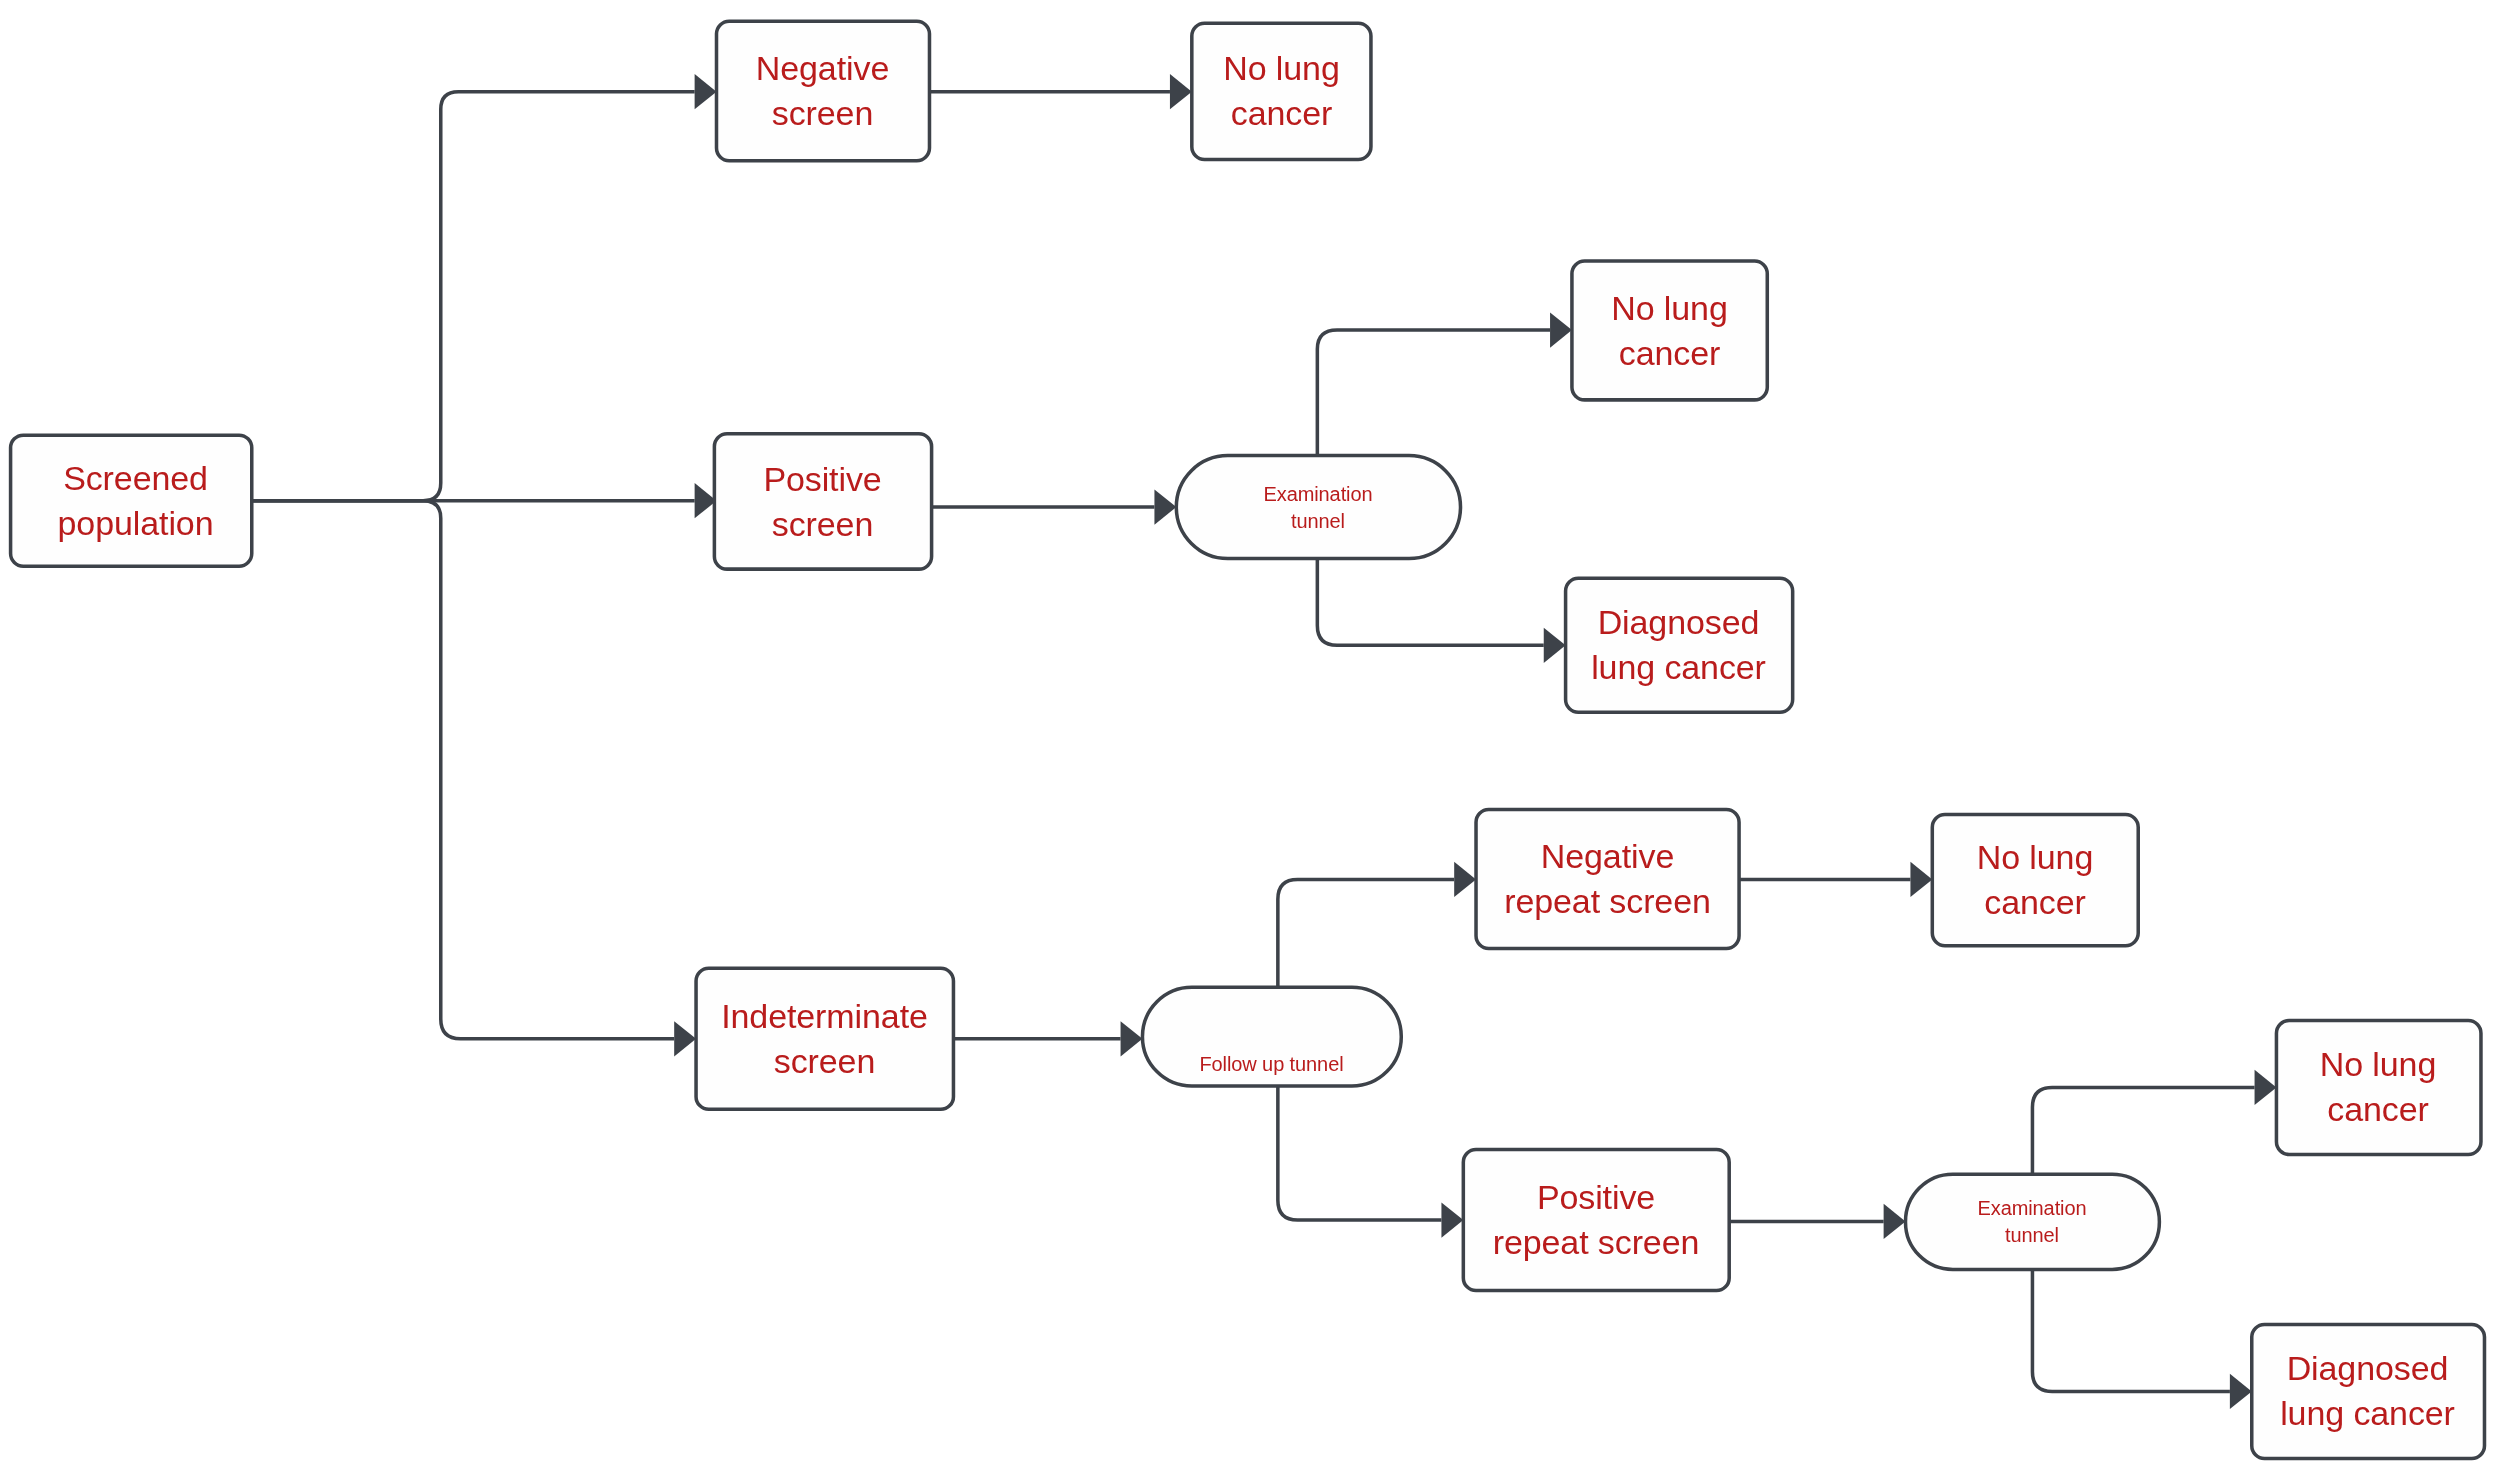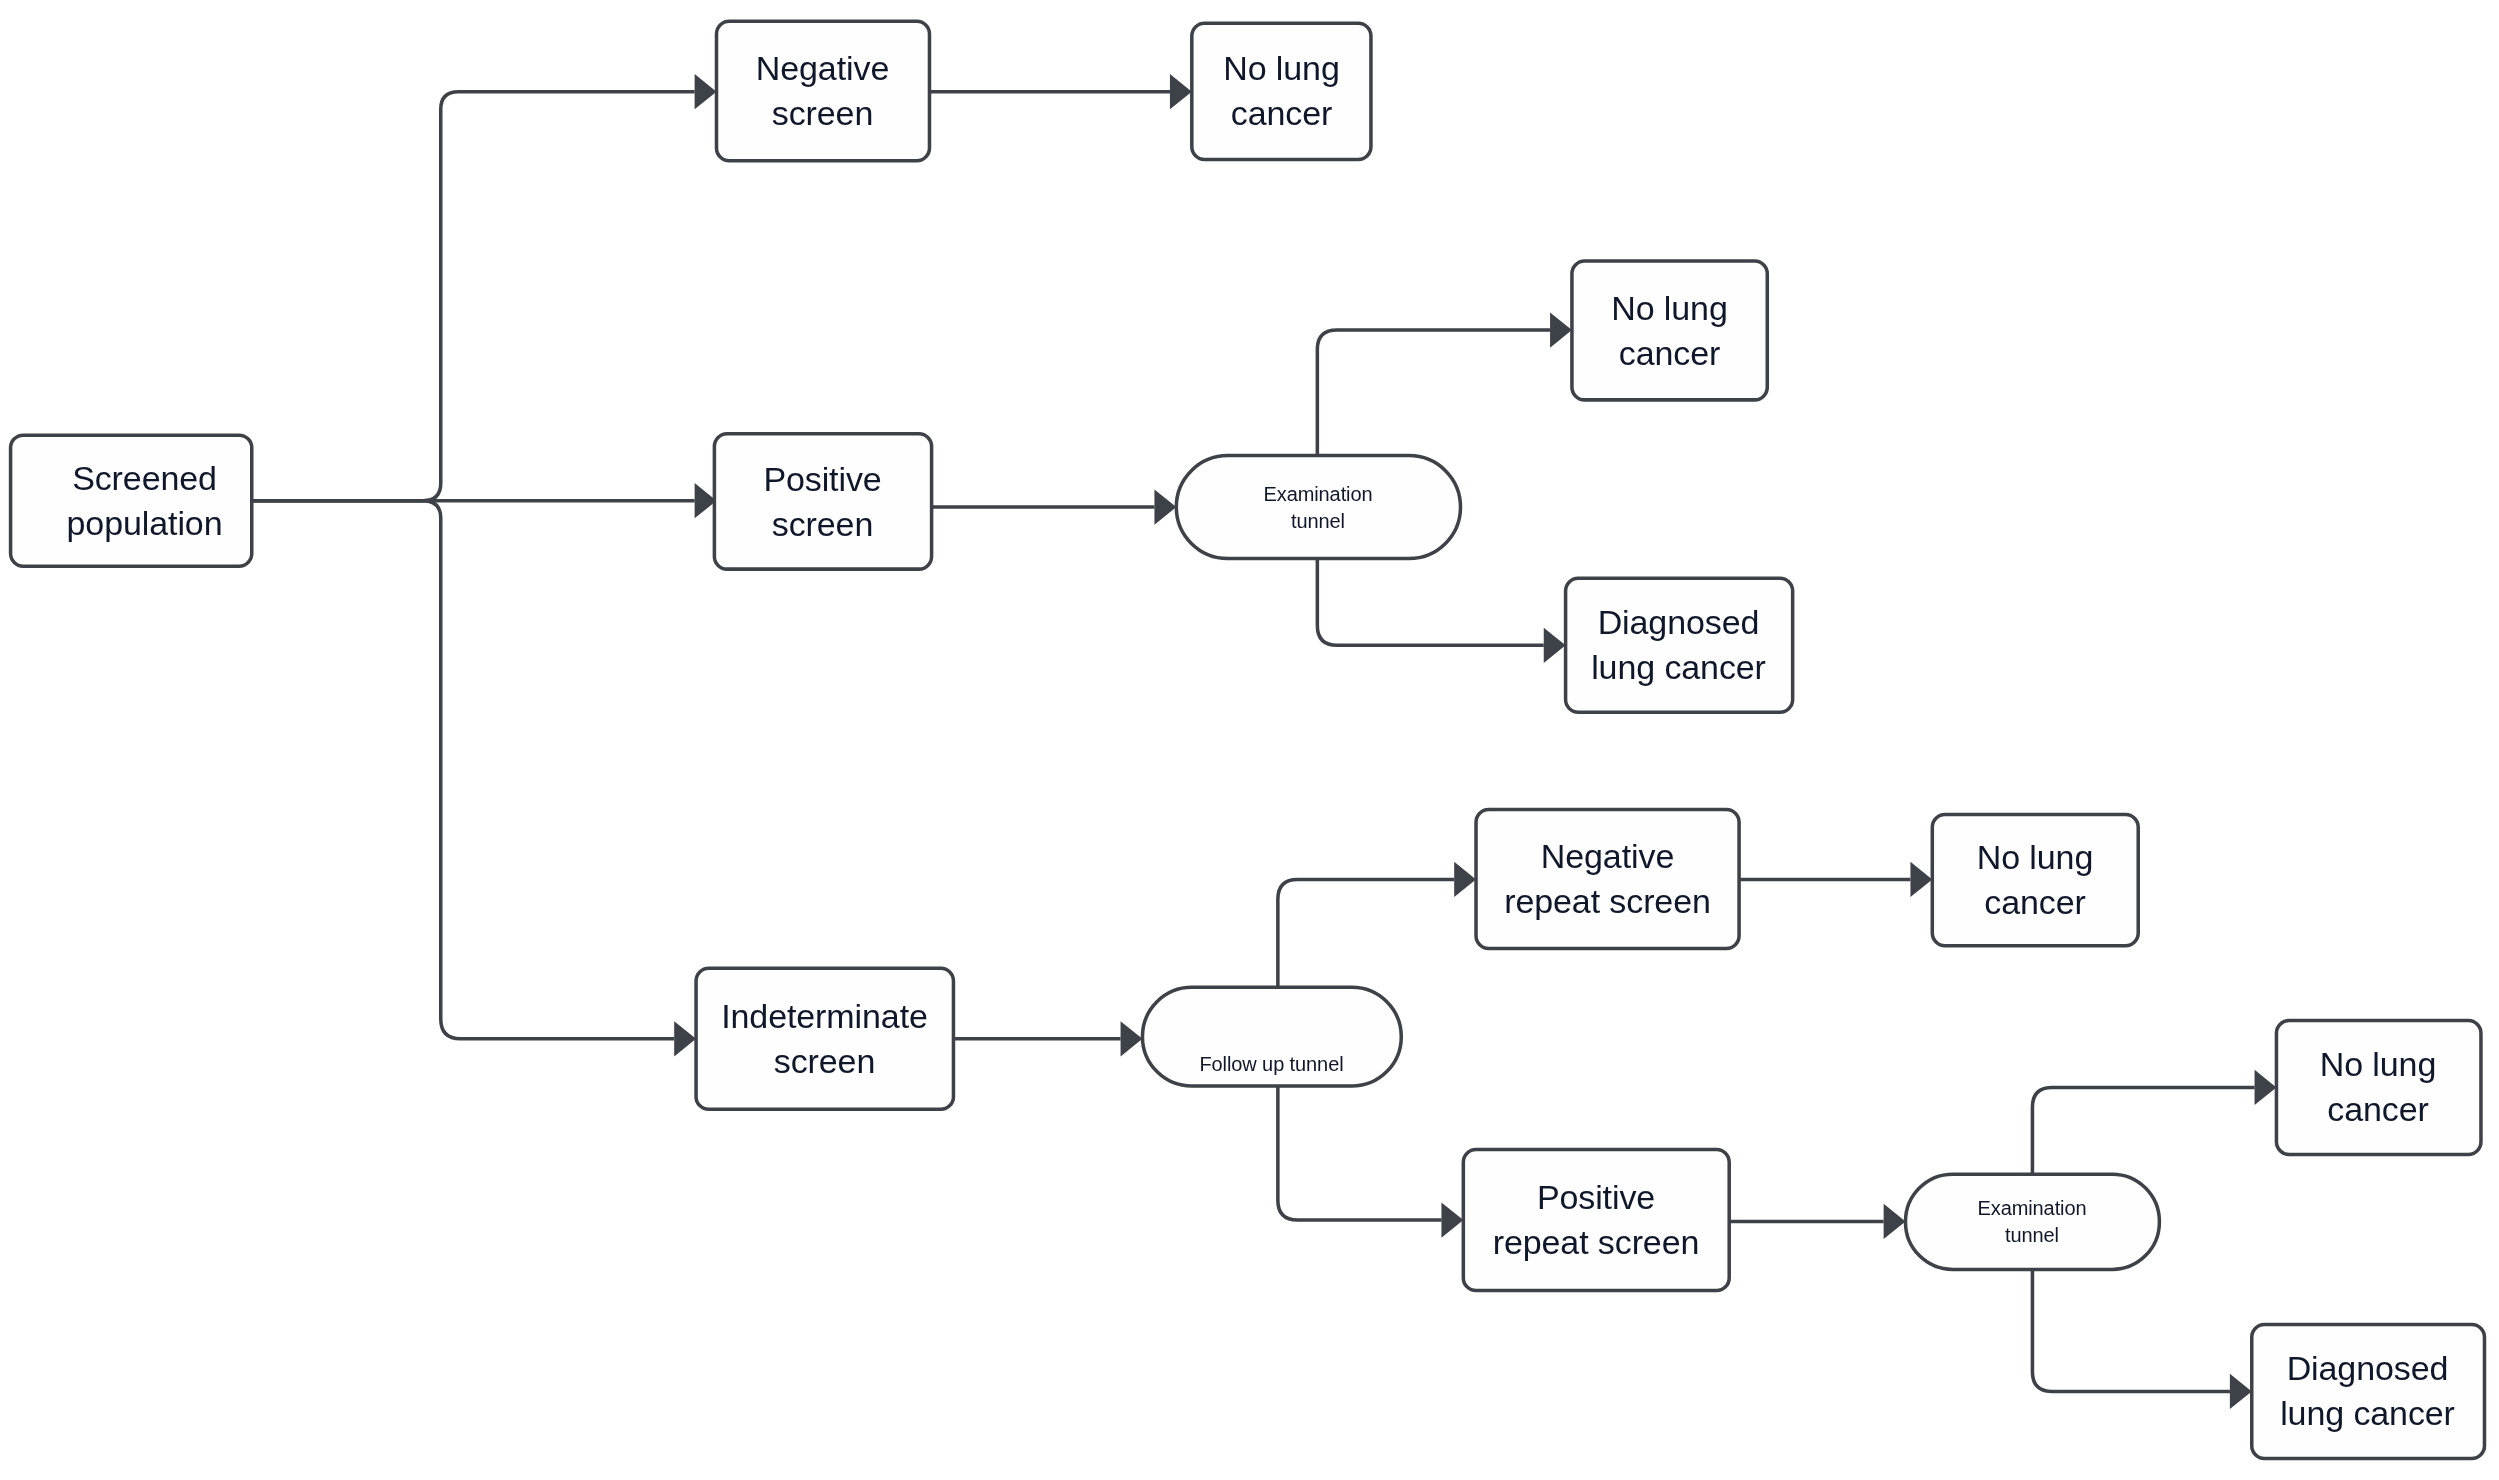--- a/index.html
+++ b/index.html
@@ -31,21 +31,21 @@
     stroke: #3d4249;
     stroke-width: 5;
   }
   .node-label {
     position: absolute;
     display: flex;
     align-items: center;
     justify-content: center;
     flex-direction: column;
     text-align: center;
-    color: #0f172a;
+    color: #b91c1c;
     font-family: "Liberation Sans", sans-serif;
     font-size: 34px;
     line-height: 1.32;
     letter-spacing: -0.1px;
     pointer-events: none;
     box-sizing: border-box;
     padding: 0 5.6px;
   }
   .node-label.small {
     font-size: 20px;
@@ -154,21 +154,21 @@
       <rect class="node-shape" x="1620" y="1400" width="367" height="140" rx="70" ry="70"></rect>
       <rect class="node-shape" x="2093" y="1148" width="373" height="197" rx="18" ry="18"></rect>
       <rect class="node-shape" x="2740" y="1155" width="292" height="186" rx="18" ry="18"></rect>
       <rect class="node-shape" x="2075" y="1630" width="377" height="200" rx="18" ry="18"></rect>
       <rect class="node-shape" x="2702" y="1665" width="360" height="135" rx="67" ry="67"></rect>
       <rect class="node-shape" x="3228" y="1447" width="290" height="190" rx="18" ry="18"></rect>
       <rect class="node-shape" x="3193" y="1878" width="330" height="190" rx="18" ry="18"></rect>
     </g>
   </svg>
 
-  <div class="node-label" style="left:24px; top:435px; width:241px; height:131px;">
+  <div class="node-label" style="left:15px; top:435px; width:241px; height:131px;">
     <span>Screened</span>
     <span>population</span>
   </div>
 
   <div class="node-label" style="left:716px; top:21px; width:213px; height:140px;">
     <span>Negative</span>
     <span>screen</span>
   </div>
 
   <div class="node-label" style="left:1192px; top:23px; width:179px; height:136px;">

